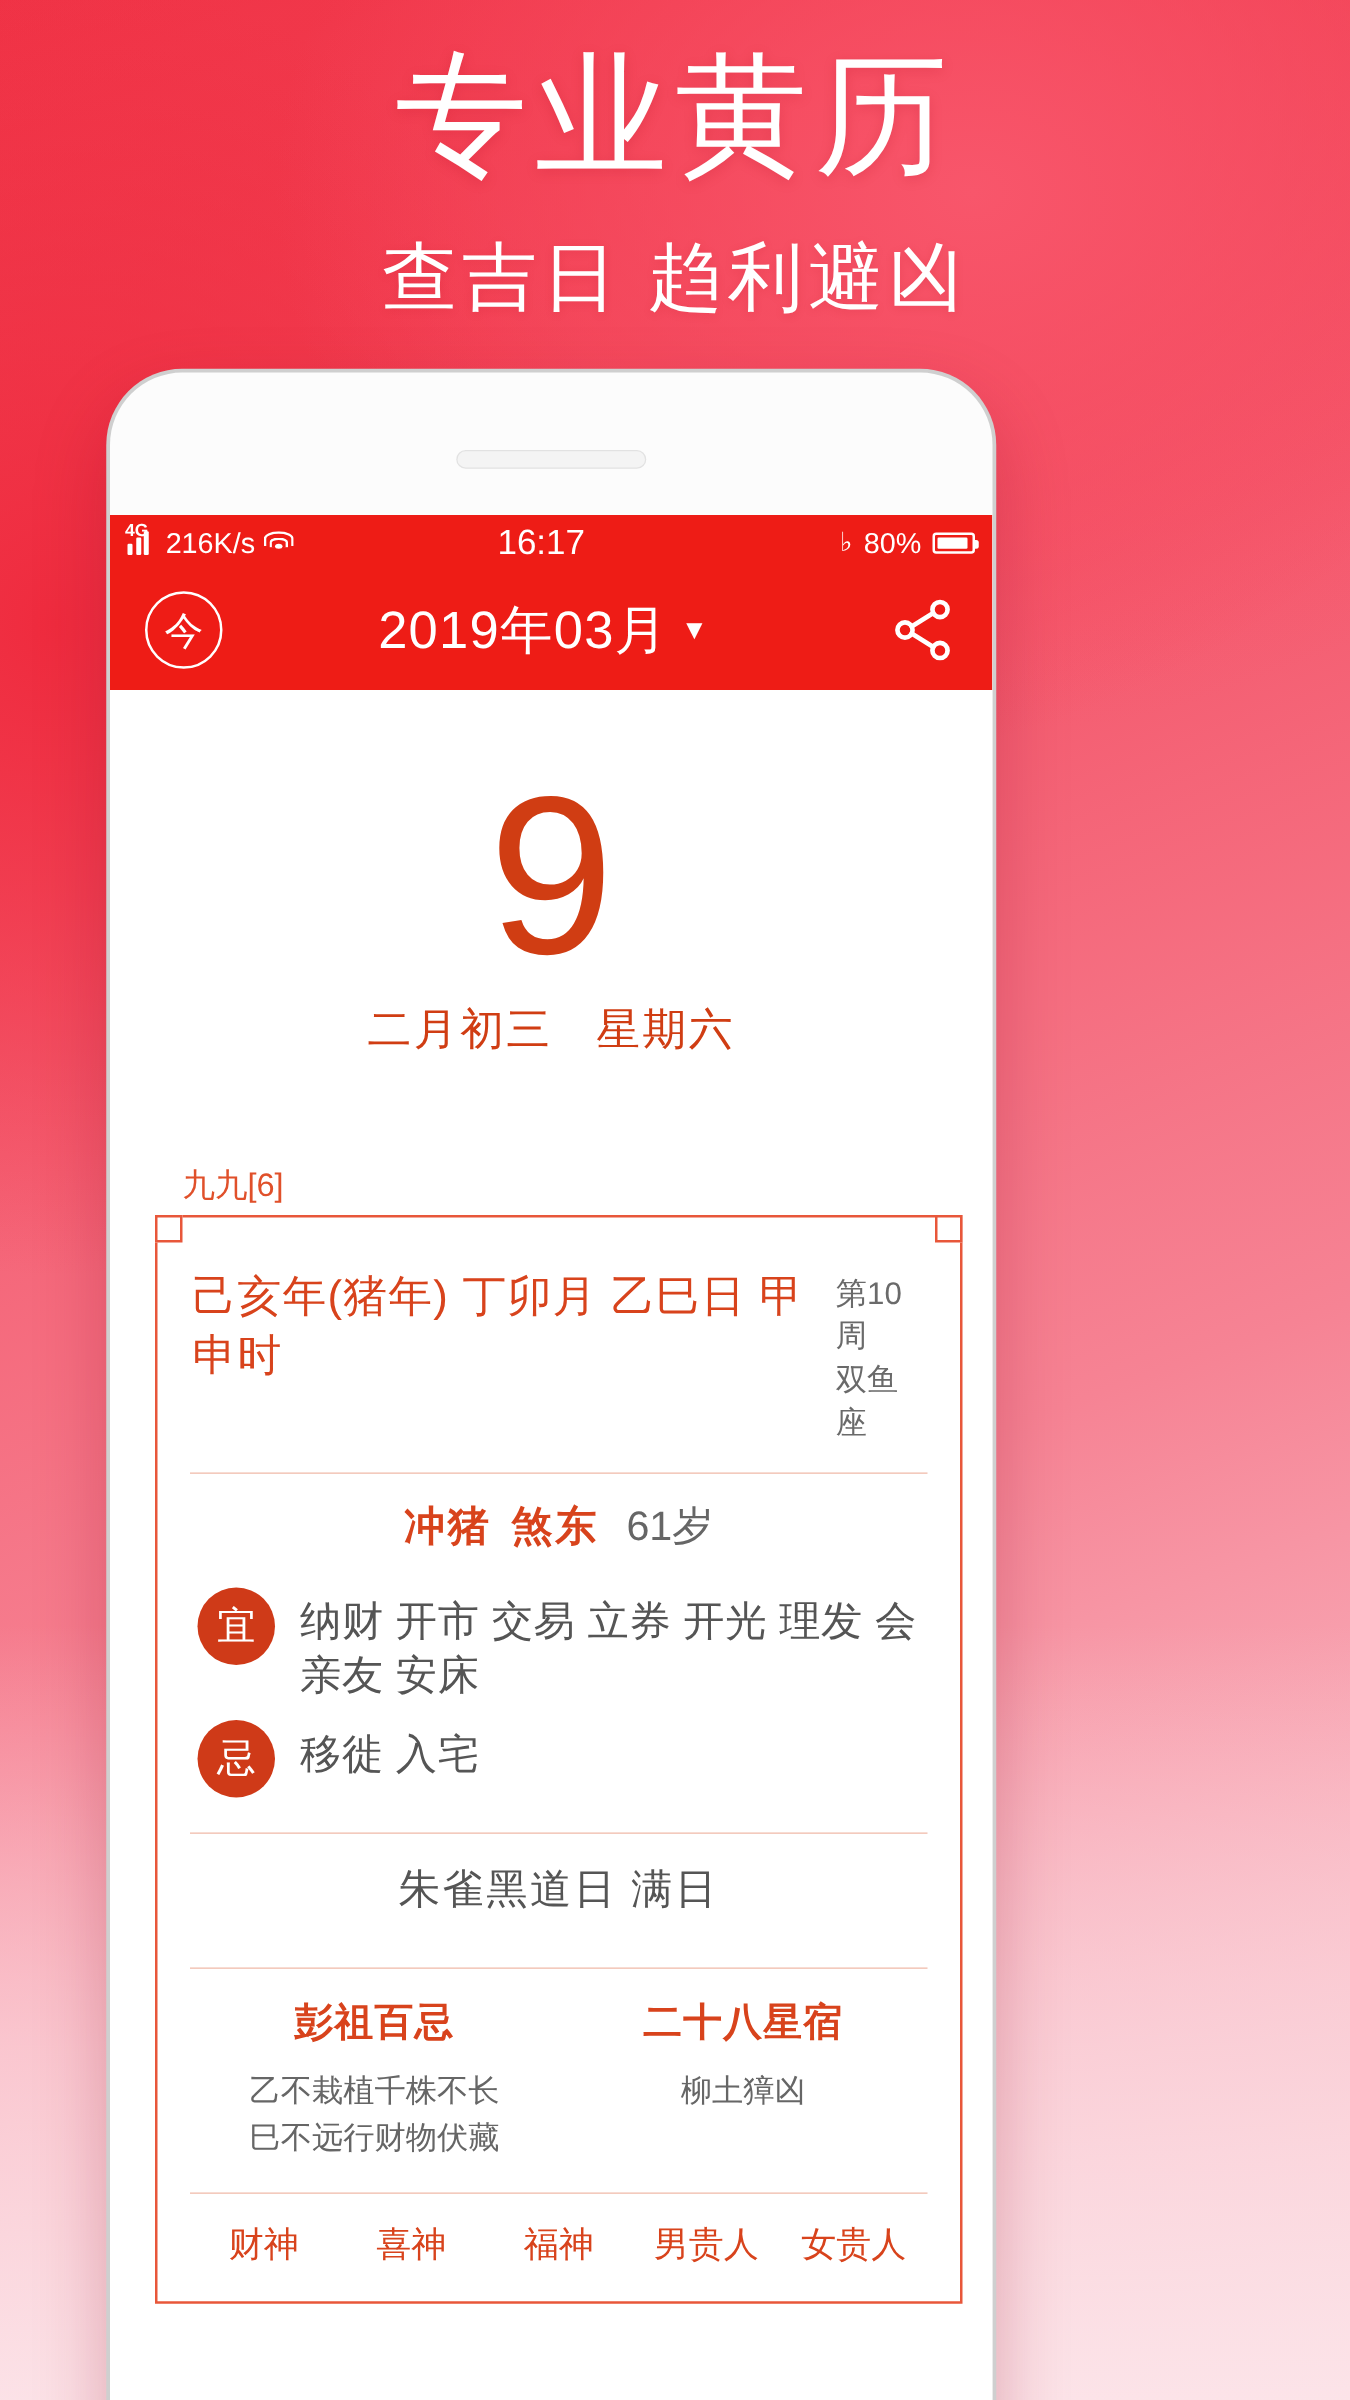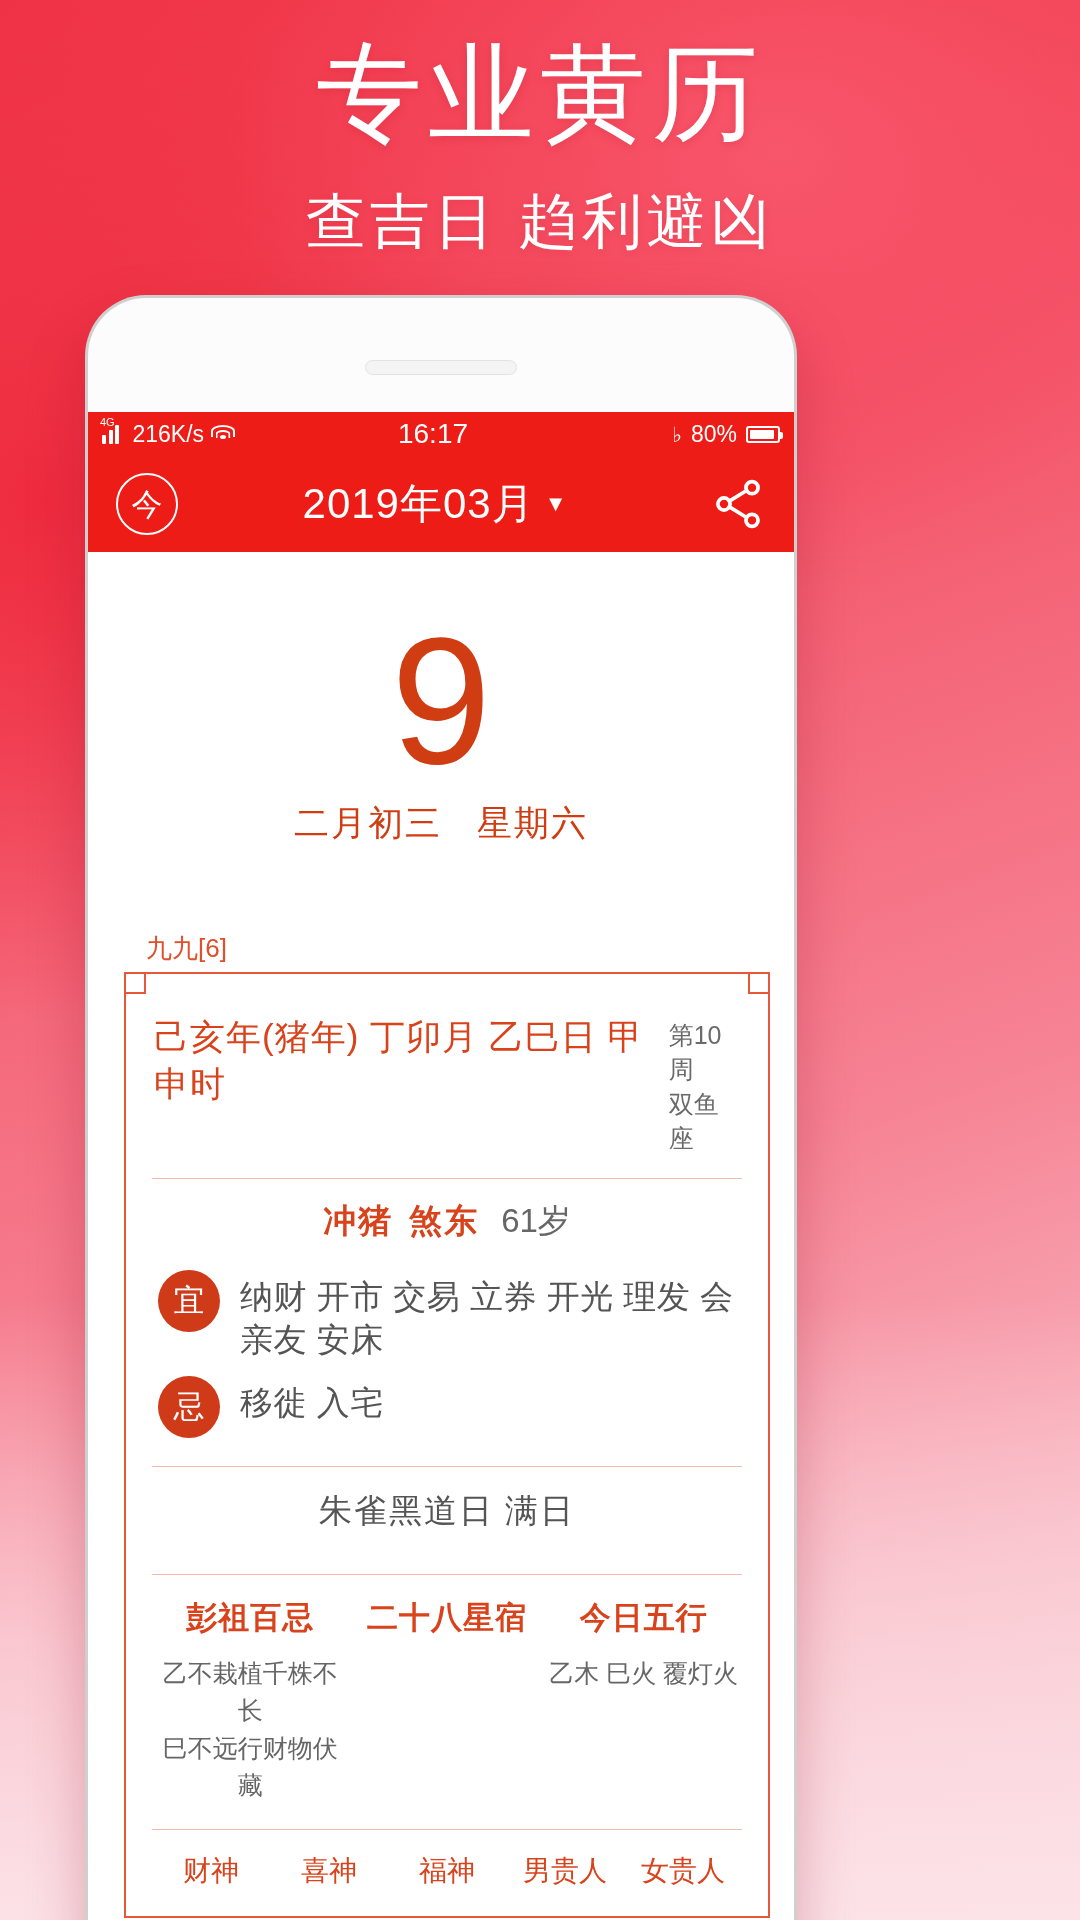--- a/index.html
+++ b/index.html
@@ -68,21 +68,21 @@
     font-size:28px; pointer-events:none;
   }
   .sb-right{ margin-left:auto; display:flex; align-items:center; gap:9px; font-size:23px; z-index:2;}
 
   .sig { display:flex; align-items:flex-end; gap:2.5px; height:20px; position:relative;}
   .sig i{ display:block; width:4px; background:#fff; border-radius:1px; }
   .sig i:nth-child(1){height:5px}
   .sig i:nth-child(2){height:9px}
   .sig i:nth-child(3){height:14px}
   .sig i:nth-child(4){height:19px}
-  .sig b{ position:absolute; top:-8px; left:-2px; font-size:11px; font-weight:400; }
+  .sig b{ position:absolute; top:-8px; left:-2px; font-size:14px; font-weight:700; }
 
   .wifi{ width:24px; height:18px; position:relative; }
   .wifi span{ position:absolute; left:50%; transform:translateX(-50%); border:2.4px solid #fff; border-bottom:none; border-radius:50% 50% 0 0;}
   .wifi span:nth-child(1){ width:24px; height:12px; top:0; }
   .wifi span:nth-child(2){ width:15px; height:8px;  top:5px; }
   .wifi span:nth-child(3){ width:6px;  height:4px;  top:10px; border-radius:50%; background:#fff; border:none;}
 
   .mute{ font-size:21px; line-height:1; }
 
   .batt{ width:34px; height:17px; border:2px solid #fff; border-radius:3px; position:relative; }
@@ -263,24 +263,21 @@
         <div class="sep-line"></div>
 
         <div class="three-col">
           <div>
             <div class="tc-head">彭祖百忌</div>
             <div class="tc-body" style="white-space:pre-line">乙不栽植千株不长
 巳不远行财物伏藏</div>
           </div>
           <div>
             <div class="tc-head">二十八星宿</div>
-          </div>
-          <div>
-            <div class="tc-head">今日五行</div>
-            <div class="tc-body">乙木 巳火 覆灯火</div>
+            <div class="tc-body">柳土獐凶</div>
           </div>
         </div>
 
         <div class="sep-line2"></div>
 
         <div class="deity-row">
           <div>财神</div>
           <div>喜神</div>
           <div>福神</div>
           <div>男贵人</div>

